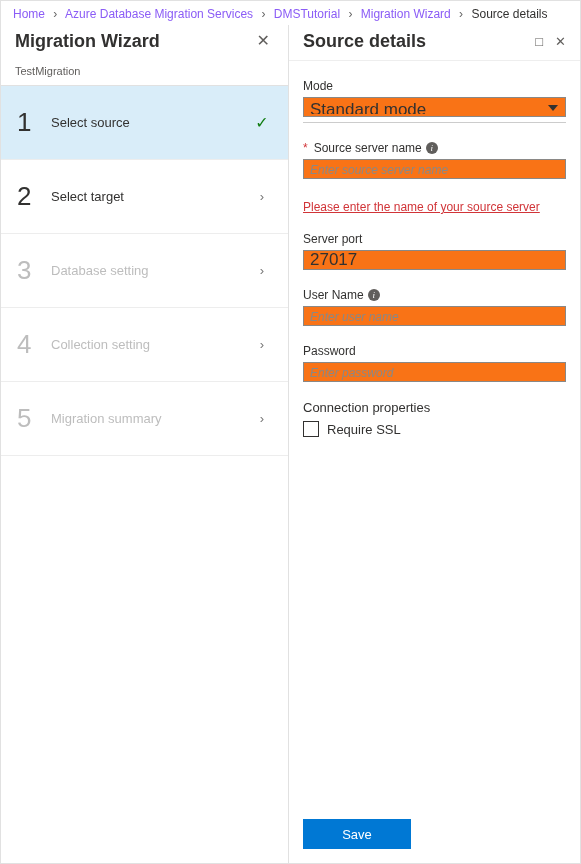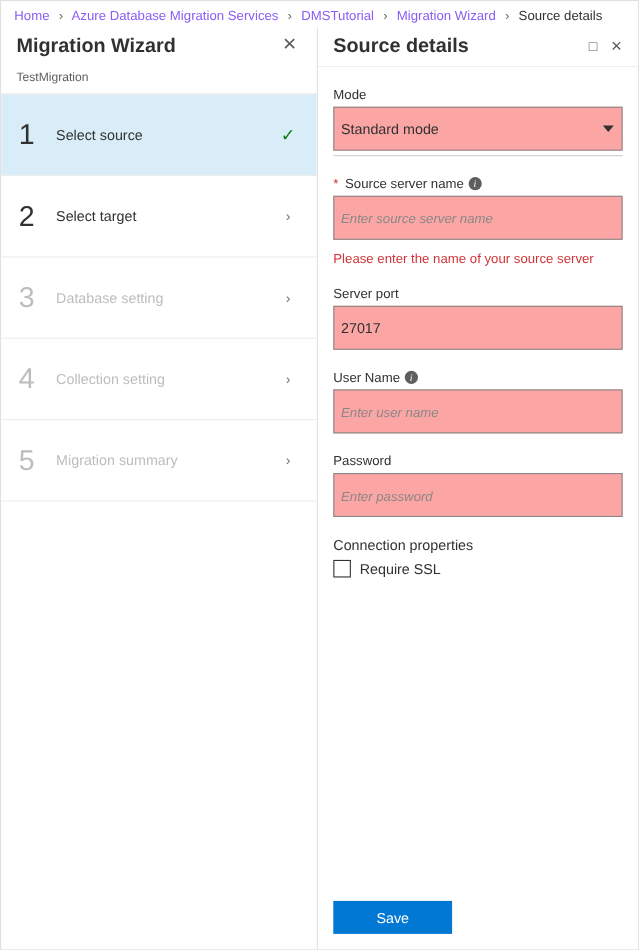--- a/index.html
+++ b/index.html
@@ -39,28 +39,28 @@
   .hdr-icon { font-size:13px; color:#605e5c; cursor:pointer; margin-left:12px; }
 
   .form { flex:1 1 auto; overflow:auto; padding:18px 14px 10px 14px; }
   .fld { margin-bottom:18px; }
   .fld-label { font-size:12px; color:#323130; margin-bottom:4px; display:flex; align-items:center; gap:4px; }
   .req { color:#d13438; margin-right:2px; }
   .info-dot { display:inline-flex; align-items:center; justify-content:center; width:12px; height:12px; border-radius:50%; background:#605e5c; color:#fff; font-size:9px; font-style:italic; font-family:Georgia, serif; }
   .hr-under { border:none; border-bottom:1px solid #ccc; margin:4px 0 0 0; }
 
   select, input[type="text"], input[type="password"] {
-    width:100%; height:40px; border:1px solid #8a8886; padding:2px 6px; font-size:13px; background:#fca5a5; color:#323130; outline:none;
+    width:100%; height:20px; border:1px solid #8a8886; padding:2px 6px; font-size:17px; background:#f97316; color:#323130; outline:none;
   }
   select { appearance:none; -webkit-appearance:none; background-image:none; padding-right:22px; }
   .select-wrap { position:relative; }
   .select-wrap::after { content:""; position:absolute; right:8px; top:50%; width:0; height:0; border-left:5px solid transparent; border-right:5px solid transparent; border-top:6px solid #323130; transform:translateY(-50%); pointer-events:none; }
   input::placeholder { color:#8a8886; font-style:italic; font-size:12px; }
   .input-error { border:1px solid #d13438; }
-  .msg-error { color:#d13438; font-size:12px; margin-top:10px; }
+  .msg-error { color:#d13438; font-size:12px; margin-top:21px;text-decoration:underline; }
 
   .cb-row { display:flex; align-items:center; gap:8px; margin-top:4px; }
   .cb { width:16px; height:16px; border:1px solid #323130; display:inline-block; cursor:pointer; }
   .section-head { font-size:13px; color:#323130; margin-bottom:6px; }
 
   .footer { padding:10px 14px 14px 14px; }
   .btn-primary { background:#0078d4; color:#fff; border:none; height:30px; width:108px; font-size:13px; cursor:pointer; }
 </style>
 </head>
 <body>

